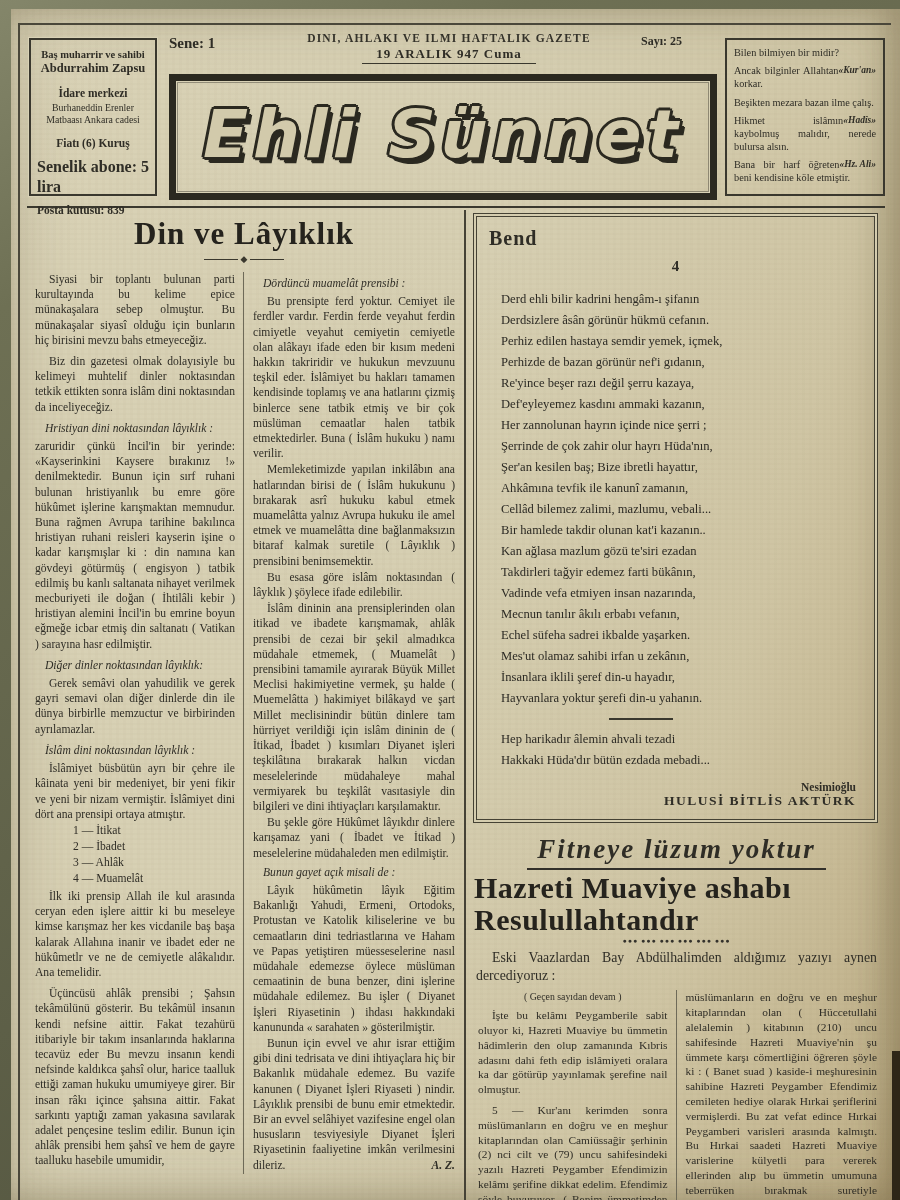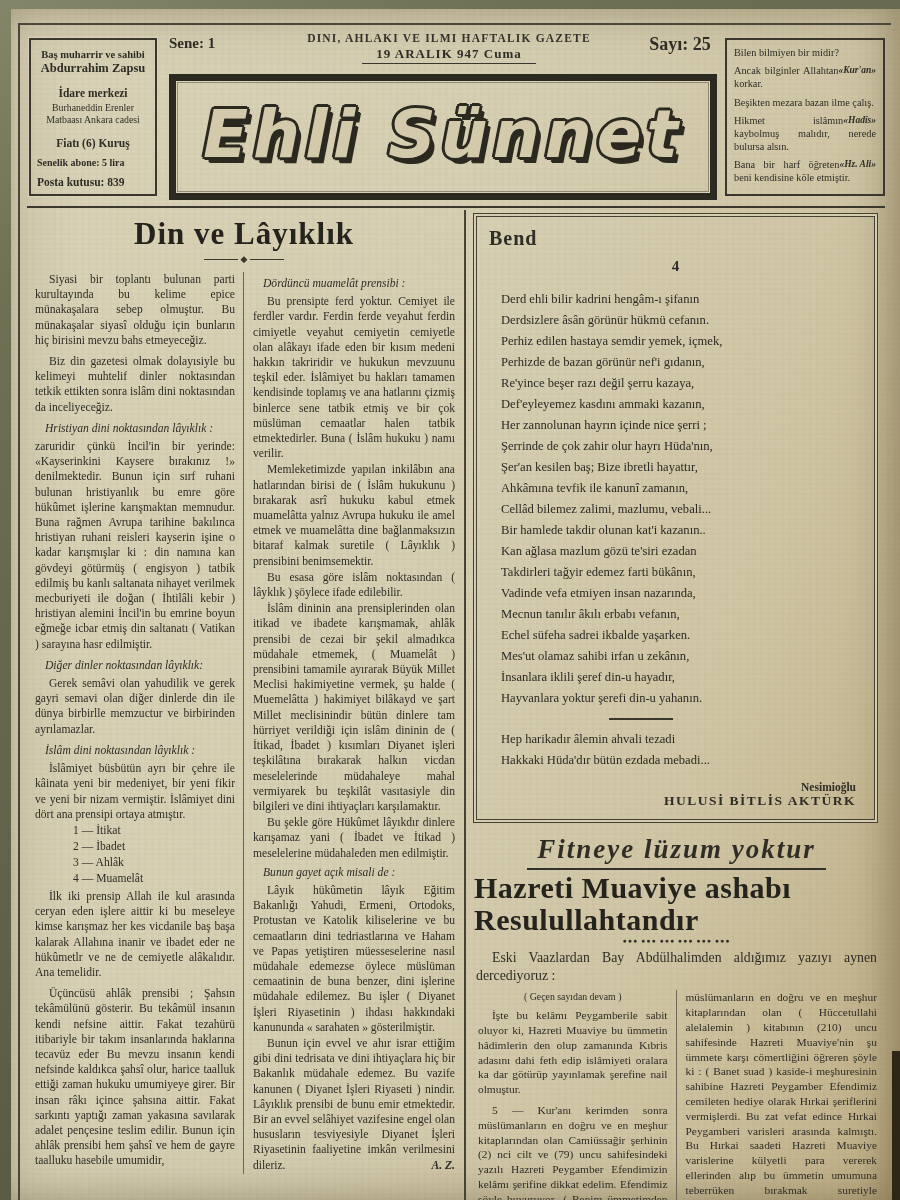--- a/index.html
+++ b/index.html
@@ -27,30 +27,30 @@
   
   .header{display:flex;height:176px;}
   .masthead-left{width:128px;border:2px solid #3a382e;box-shadow:0 0 0 1px #d9d2b6,0 0 0 2px #3a382e00;
     margin:8px 4px 0 2px;padding:8px 4px 6px;box-sizing:border-box;text-align:center;
     font-size:10.5px;line-height:1.25;height:158px;}
   .masthead-left .b1{font-weight:bold;font-size:10.5px;}
   .masthead-left .b2{font-weight:bold;font-size:12.5px;margin-bottom:9px;}
   .masthead-left .b3{font-weight:bold;font-size:11.5px;margin-bottom:2px;}
   .masthead-left .b4{font-size:9.8px;white-space:pre-line;margin-bottom:9px;}
   .masthead-left .b5{font-weight:bold;font-size:11.5px;margin-bottom:7px;}
-  .masthead-left .b6{font-weight:bold;font-size:10px;margin-bottom:6px;text-align:left;padding-left:2px;}
+  .masthead-left .b6{font-weight:bold;font-size:16px;margin-bottom:6px;text-align:left;padding-left:2px;}
   .masthead-left .b7{font-weight:bold;font-size:11.5px;text-align:left;padding-left:2px;}
   .masthead-center{flex:1;display:flex;flex-direction:column;padding:2px 6px 0 8px;}
   .center-top{display:flex;align-items:flex-start;height:40px;gap:17px;}
   .sene{width:88px;font-weight:bold;font-size:15px;padding-top:3px;}
   .gazette-block{flex:1;text-align:center;}
   .gazette-line{font-size:11.5px;font-weight:bold;letter-spacing:1.2px;color:#34322a;}
   .date-line{font-size:13px;font-weight:bold;letter-spacing:1px;display:inline-block;
     border-bottom:1.5px solid #3a382e;padding:1px 14px 1px 14px;}
-  .sayi{width:78px;font-weight:bold;font-size:18px;text-align:center;padding-top:2px;}
+  .sayi{width:78px;font-weight:bold;font-size:12px;text-align:left;padding-top:2px;}
   .title-box{flex:1;margin:2px 2px 6px 0;border:7px solid #2b2920;
     display:flex;align-items:center;justify-content:center;
     box-shadow:inset 0 0 0 1px #d9d2b6,inset 0 0 0 2px #2b292066;}
   .title-text{
     font-family:"DejaVu Sans","Liberation Sans",sans-serif;font-weight:bold;font-style:italic;
     font-size:66px;letter-spacing:5px;color:#d2caab;white-space:nowrap;transform:translateY(-3px);
     text-shadow:-2px -2px 0 #2b2920,2px -2px 0 #2b2920,-2px 2px 0 #2b2920,2px 2px 0 #2b2920,
        -3px 0 0 #2b2920,3px 0 0 #2b2920,0 3px 0 #2b2920,0 -3px 0 #2b2920,
        5px 6px 0 #2b2920,4px 5px 0 #2b2920;}
   .masthead-right{width:160px;padding-top:8px;}

